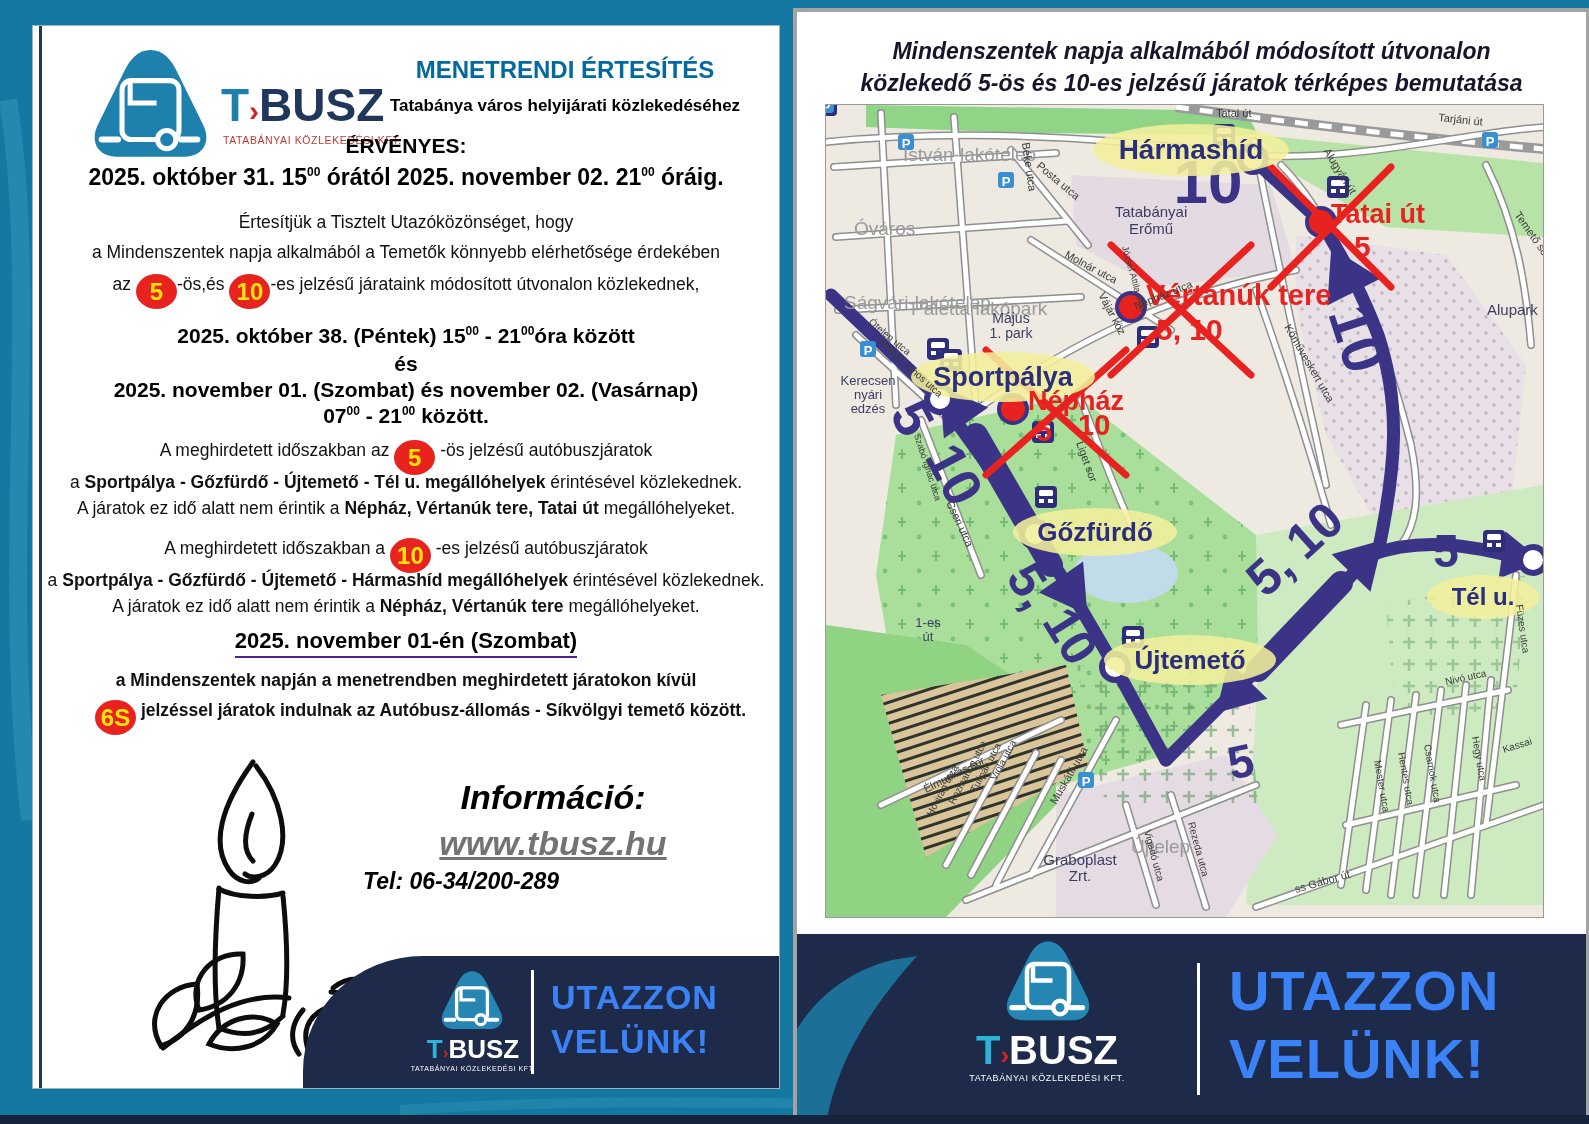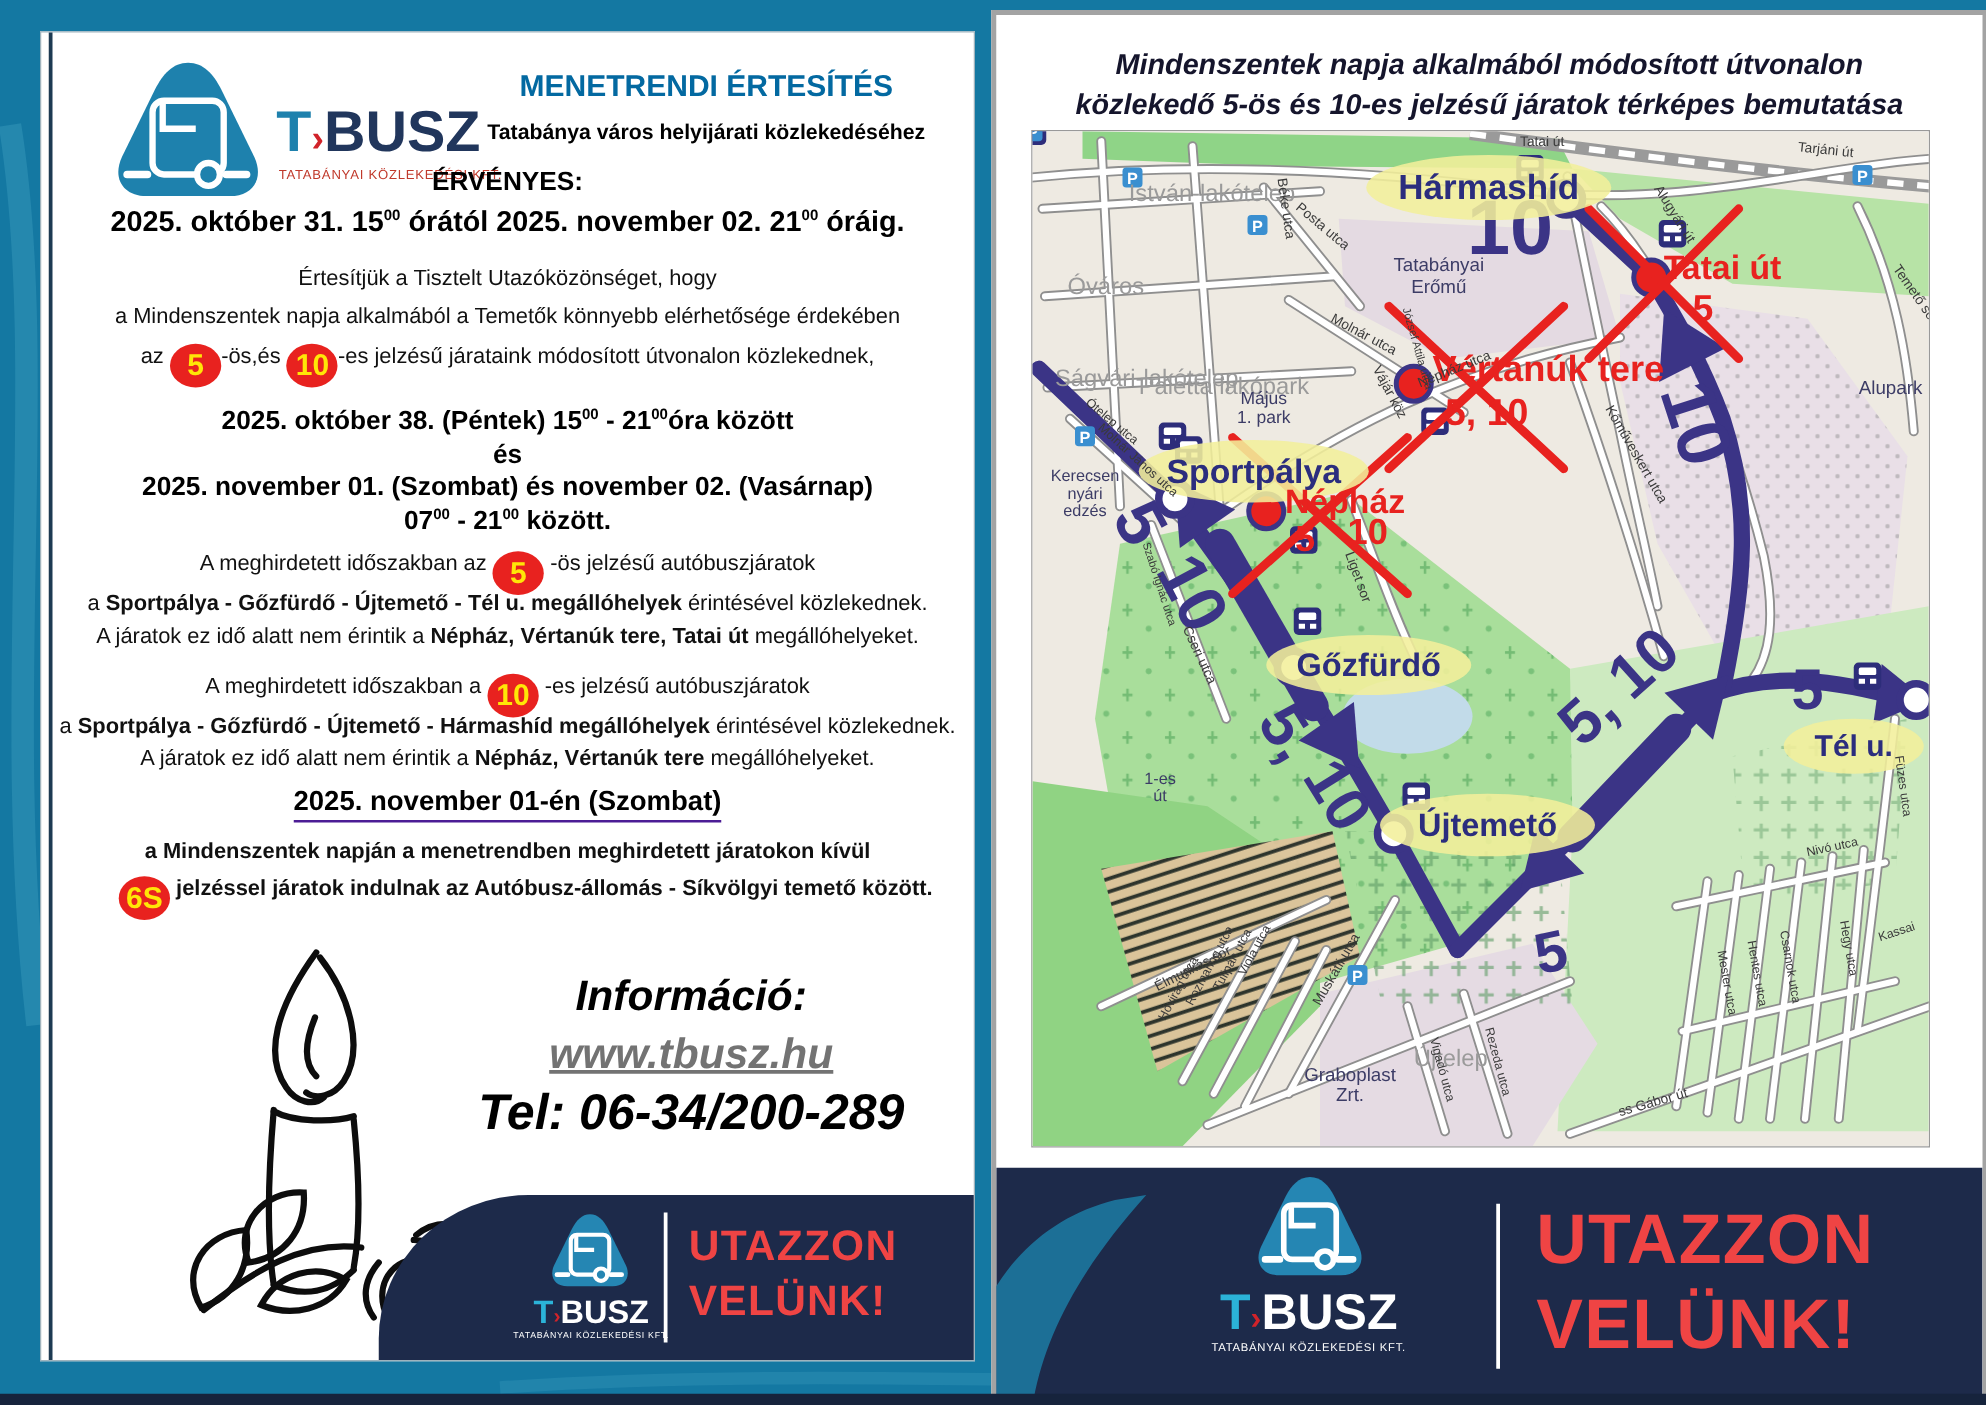--- a/index.html
+++ b/index.html
@@ -23,21 +23,21 @@
   .brand-a{color:#d1232a;font-weight:bold}
   .brand-b{color:#21365c;font-weight:bold}
   .hdrblock{left:322px;top:30px;width:420px;text-align:center}
   .hdr-title{font-size:24px;font-weight:bold;color:#0369a1}
   .hdr-sub{font-size:17px;font-weight:bold;color:#000;margin-top:12px}
   .sat-h{display:inline-block;border-bottom:2px solid #4c1d95;padding-bottom:2px}
   .info{font-style:italic;font-weight:bold}
   .navy-banner{background:#1d2a4a}
   #lp-banner{right:0;bottom:0;width:476px;height:132px;border-top-left-radius:120px 115px}
   .divider{background:#fff;width:3px}
-  .utz{color:#ef4444;font-weight:bold;letter-spacing:1px}
+  .utz{color:#3b82f6;font-weight:bold;letter-spacing:1px}
   .rt-title{font-style:italic;font-weight:bold;font-size:23px;color:#15152c;text-align:center}
   .lb-sub{color:#fff;font-size:7px;letter-spacing:.6px;text-align:center}
   .hd-sub{color:#c0392b;font-size:10.5px;letter-spacing:.6px}
   svg text{font-family:"Liberation Sans",sans-serif}
   a{color:#737373}
 </style>
 </head>
 <body>
 
 <svg class="abs" width="1589" height="1124" style="left:0;top:0;z-index:0">
@@ -139,21 +139,21 @@
       <path d="M 228,244 C 266,246 286,276 268,306 C 250,332 212,326 204,298 C 198,274 216,256 238,260 C 256,264 260,286 246,296"></path>
       <path d="M 200,262 C 188,276 186,292 196,306"></path>
       <path d="M 230,240 C 244,228 264,228 276,240"></path>
     </g>
   </svg>
 
   <div class="abs info" style="left:330px;top:752px;width:380px;text-align:center;font-size:34px">Információ:</div>
   <div class="abs" style="left:330px;top:798px;width:380px;text-align:center;font-size:34px">
     <a href="#" class="info">www.tbusz.hu</a>
   </div>
-  <div class="abs info" style="left:330px;top:842px;width:380px;text-align:center;font-size:40px">Tel: 06-34/200-289</div>
+  <div class="abs info" style="left:330px;top:842px;width:380px;font-size:23px">Tel: 06-34/200-289</div>
 
   <div id="lp-banner" class="abs navy-banner">
     <svg class="abs" style="left:135px;top:12px" width="68" height="66" viewBox="0 0 120 120">
       <path d="M 60,6 C 72,6 80,15 86,27 L 112,80 C 120,97 111,111 93,111 L 27,111 C 9,111 0,97 8,80 L 34,27 C 40,15 48,6 60,6 Z" fill="#2586b3"></path>
       <rect x="32" y="36" width="56" height="58" rx="9" fill="none" stroke="#fff" stroke-width="6"></rect>
       <path d="M 40,36 L 40,58 L 66,58" fill="none" stroke="#fff" stroke-width="6"></path>
       <circle cx="76" cy="94" r="9" fill="#2586b3" stroke="#fff" stroke-width="6"></circle>
       <path d="M 12,94 L 28,94 M 90,94 L 106,94" stroke="#fff" stroke-width="7" stroke-linecap="round"></path>
     </svg>
     <div class="abs" style="left:100px;top:78px;width:140px;text-align:center;white-space:nowrap">

